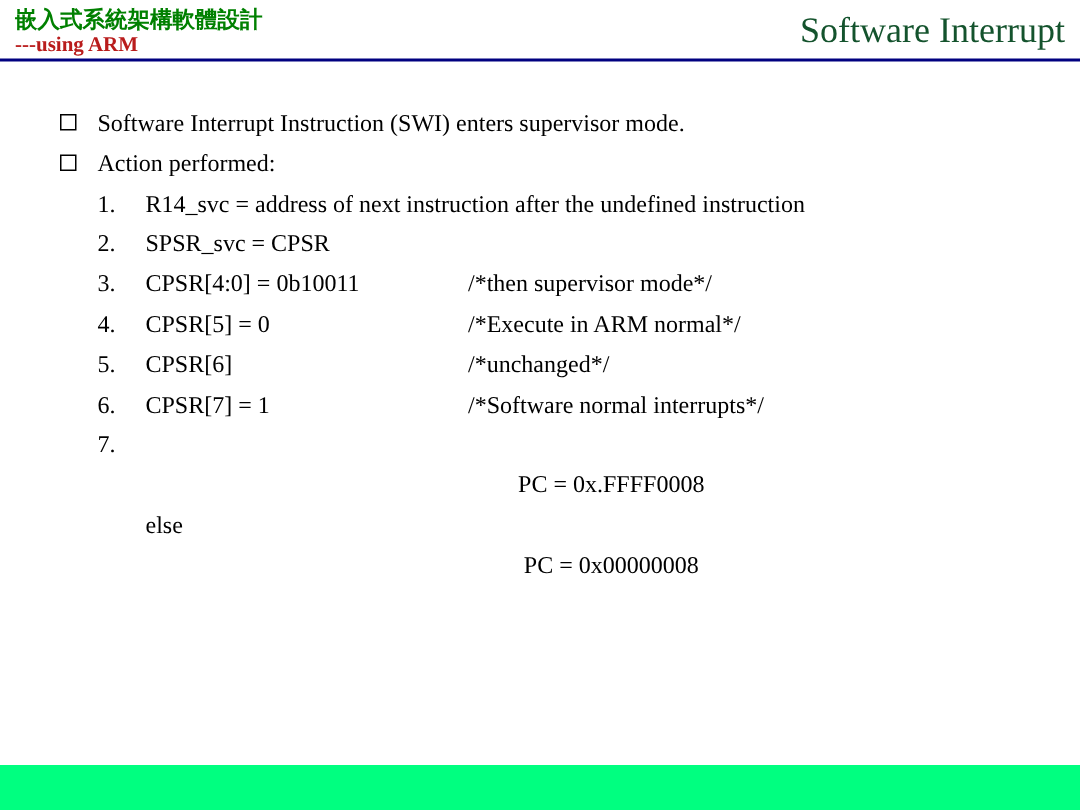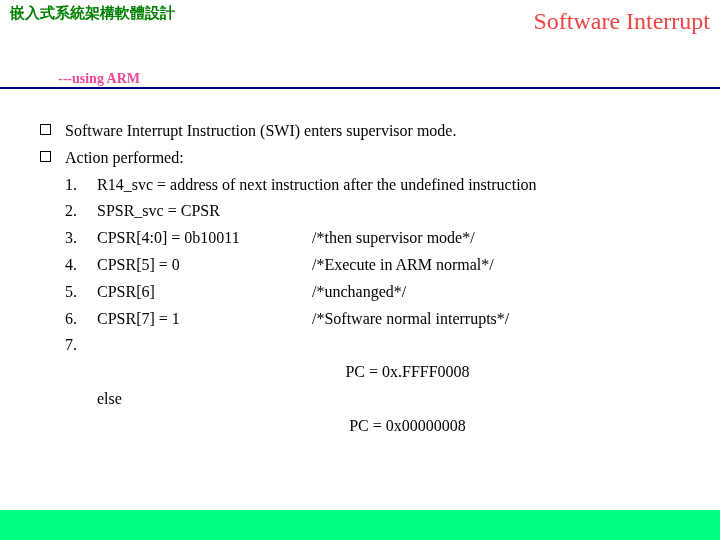--- a/index.html
+++ b/index.html
@@ -18,36 +18,34 @@
     .header {
       display: flex;
       justify-content: space-between;
       align-items: flex-start;
       padding: 4px 10px 0 10px;
       border-bottom: 2px solid #000080;
     }
     .header-left {
       display: flex;
       flex-direction: column;
-      gap: 48px;
     }
     .course-title {
       color: #008000;
       font-weight: bold;
       font-size: 15px;
       font-family: "Microsoft JhengHei", "PMingLiU", serif;
     }
     .subtitle {
-      color: #ec4899;
+      color: #b91c1c;
       font-weight: bold;
       font-size: 14px;
-      margin-left: 48px;
     }
     .page-title {
-      color: #ef4444;
+      color: #14532d;
       font-size: 24px;
       font-family: "Times New Roman", serif;
       padding-top: 4px;
     }
     .content {
       padding: 30px 20px 10px 40px;
       font-size: 16px;
       color: #000000;
       line-height: 1.55;
     }

